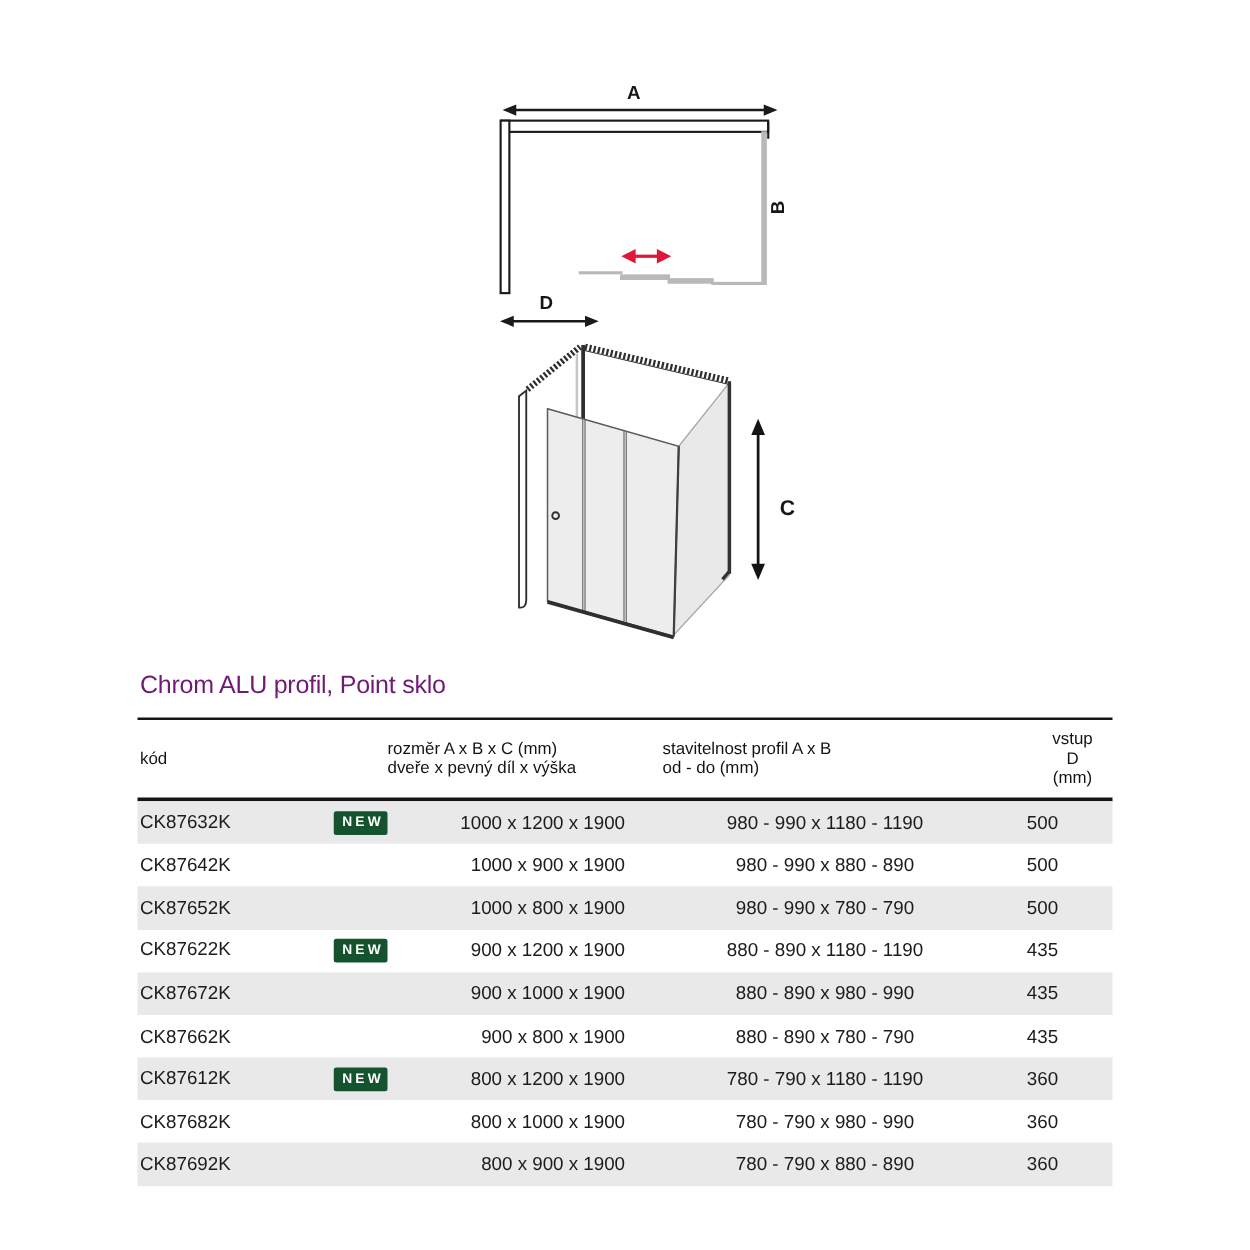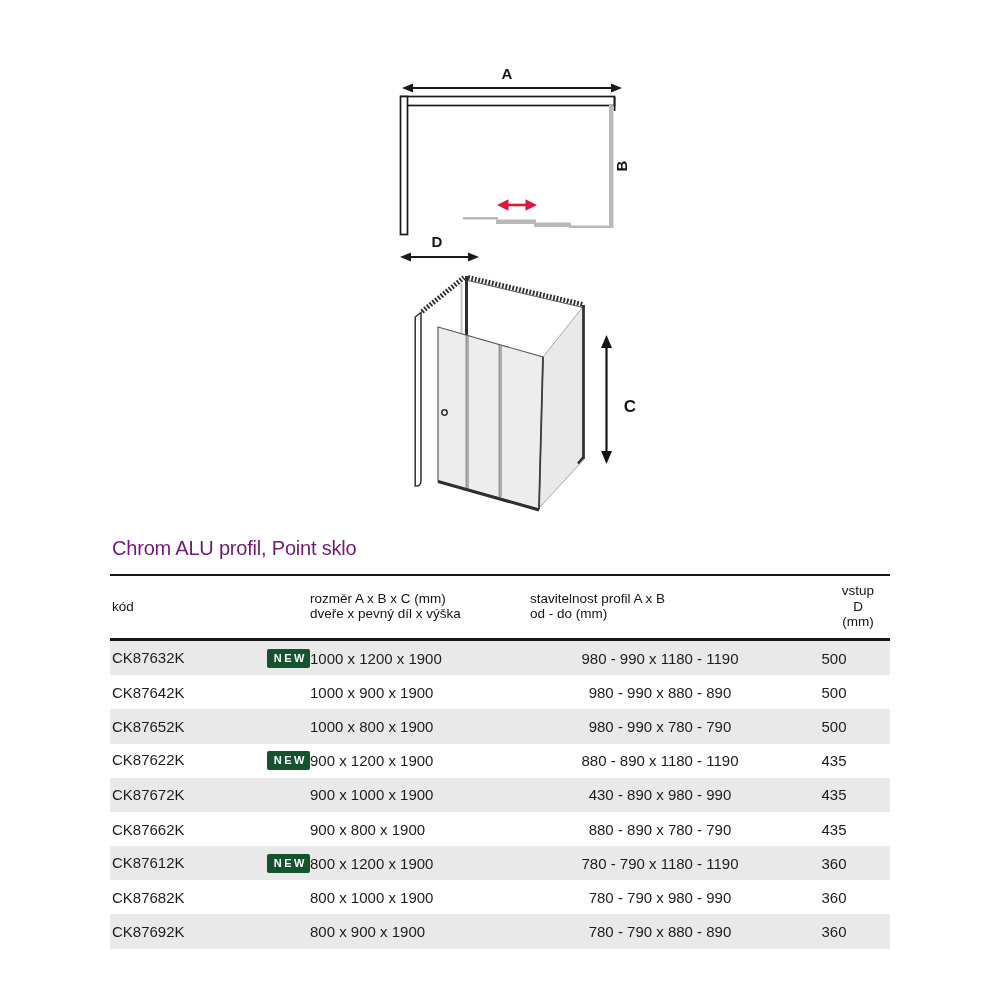--- a/index.html
+++ b/index.html
@@ -17,21 +17,21 @@
   .h-adj{padding-left:30px;}
   .h-entry{text-align:center;padding-right:12px;margin-left:48px;}
   .trow{display:grid;grid-template-columns:200px 190px 290px 100px;
         height:34.2px;align-items:center;font-size:15px;}
   .trow.gray{background:#e9e9e9;}
   .c-code{display:flex;padding-left:2px;}
   .code{width:165px;font-size:15px;color:#1c1c1c;}
   .badge{display:inline-block;background:#14532d;color:#ffffff;font-size:11px;
          font-weight:700;letter-spacing:2.5px;padding:4px 3px 4px 7px;border-radius:2px;
          line-height:1;}
-  .c-dim{text-align:left;}
+  .c-dim{text-align:right;}
   .c-adj{text-align:center;padding-left:30px;}
   .c-entry{text-align:center;padding-right:12px;}
   .dimlabel{font-family:"Liberation Sans",sans-serif;font-weight:600;font-size:15px;fill:#161616;}
   .dimlabel-c{font-size:17px;}
 </style>
 </head>
 <body>
 
 <svg id="diagrams" viewBox="0 0 1000 545">
 
@@ -162,21 +162,21 @@
       <div class="c-dim">900 x 1200 x 1900</div>
       <div class="c-adj">880 - 890 x 1180 - 1190</div>
       <div class="c-entry">435</div>
     </div>
 
     <div class="trow gray">
       <div class="c-code">
         <span class="code">CK87672K</span>
       </div>
       <div class="c-dim">900 x 1000 x 1900</div>
-      <div class="c-adj">430 - 890 x 980 - 990</div>
+      <div class="c-adj">880 - 890 x 980 - 990</div>
       <div class="c-entry">435</div>
     </div>
 
     <div class="trow">
       <div class="c-code">
         <span class="code">CK87662K</span>
       </div>
       <div class="c-dim">900 x 800 x 1900</div>
       <div class="c-adj">880 - 890 x 780 - 790</div>
       <div class="c-entry">435</div>

